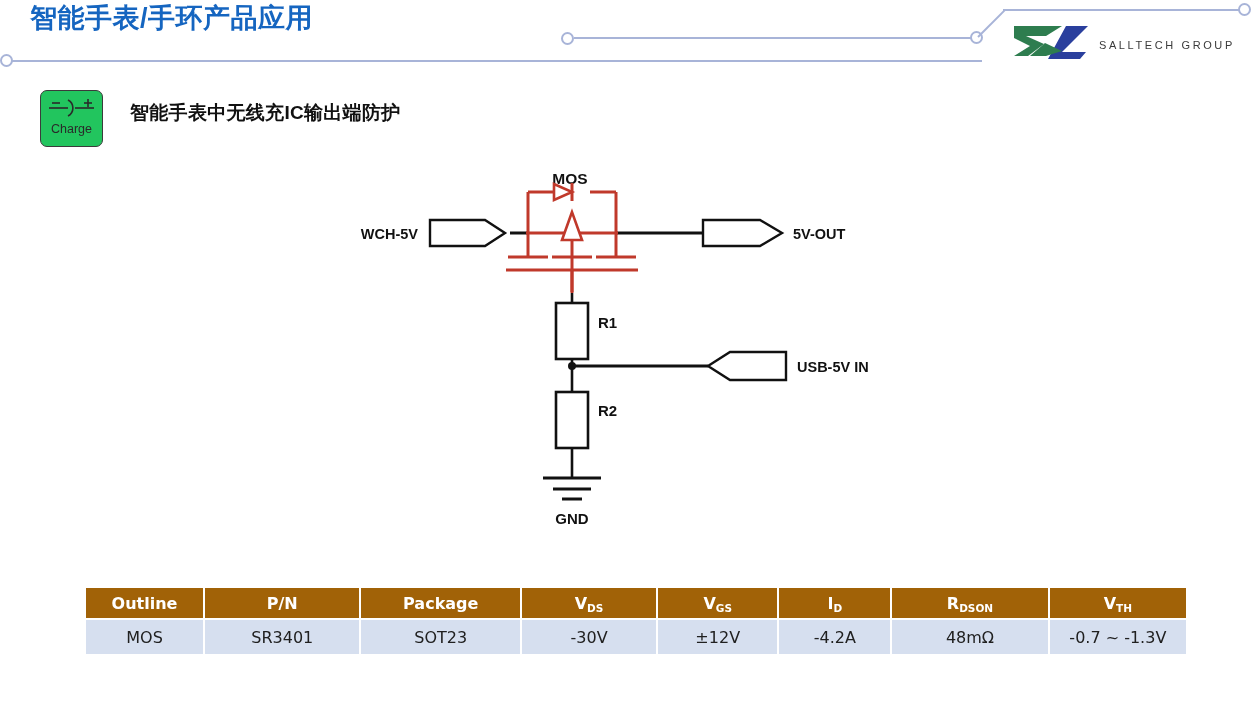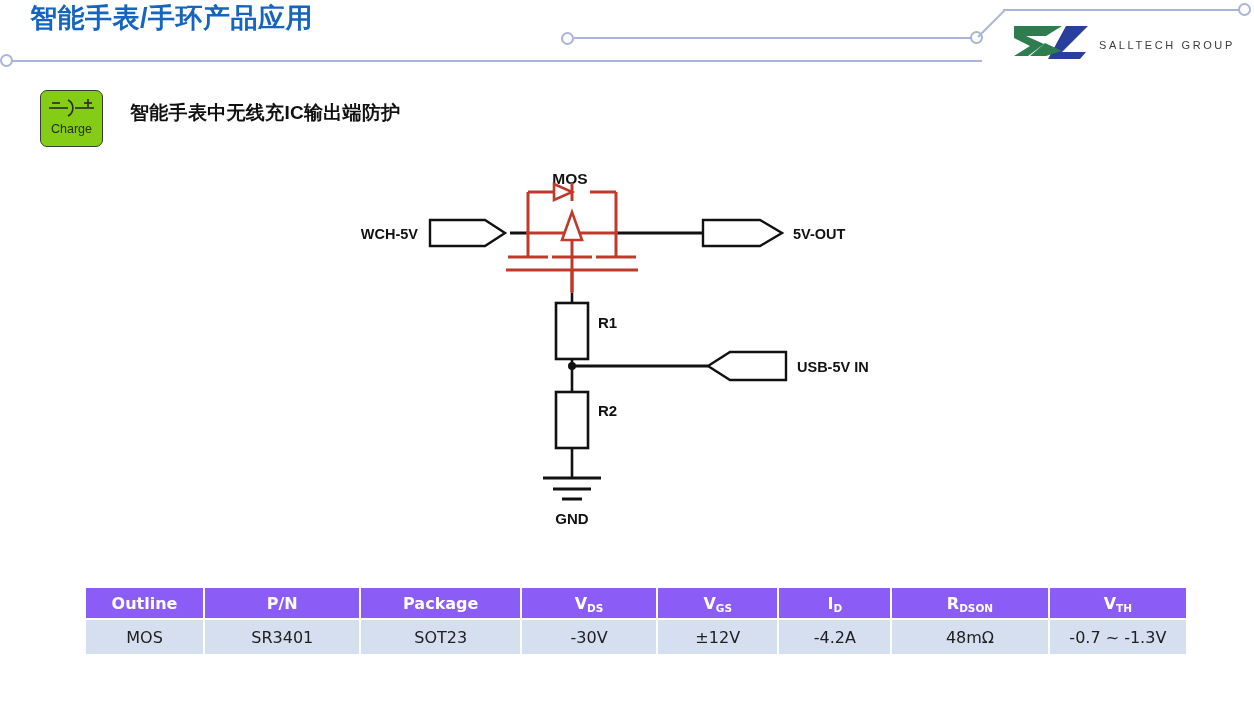--- a/index.html
+++ b/index.html
@@ -83,21 +83,21 @@
     width: 63px;
     height: 57px;
     border: 1.6px solid #3b3b3b;
     border-radius: 7px;
     box-sizing: border-box;
     display: flex;
     flex-direction: column;
     align-items: center;
     justify-content: flex-start;
     padding-top: 6px;
-    background: #84cc16;
+    background: #22c55e;
   }
   .charge-badge .sym { width: 52px; height: 22px; display:block; }
   .charge-badge .cap {
     font-size: 12.5px;
     color: #2a2a2a;
     margin-top: 3px;
     font-family: "Liberation Sans", sans-serif;
   }
 
   .section-heading {
@@ -124,21 +124,21 @@
   .spec-table {
     position: absolute;
     left: 84px;
     top: 586px;
     width: 1104px;
     border-collapse: separate;
     border-spacing: 2px 2px;
     table-layout: fixed;
   }
   .spec-table th {
-    background: #8b5cf6;
+    background: #a16207;
     color: #ffffff;
     font-size: 16px;
     font-weight: bold;
     height: 30px;
     text-align: center;
     font-family: "DejaVu Sans", "Liberation Sans", sans-serif;
     padding: 0;
   }
   .spec-table td {
     background: #d6dfef;

